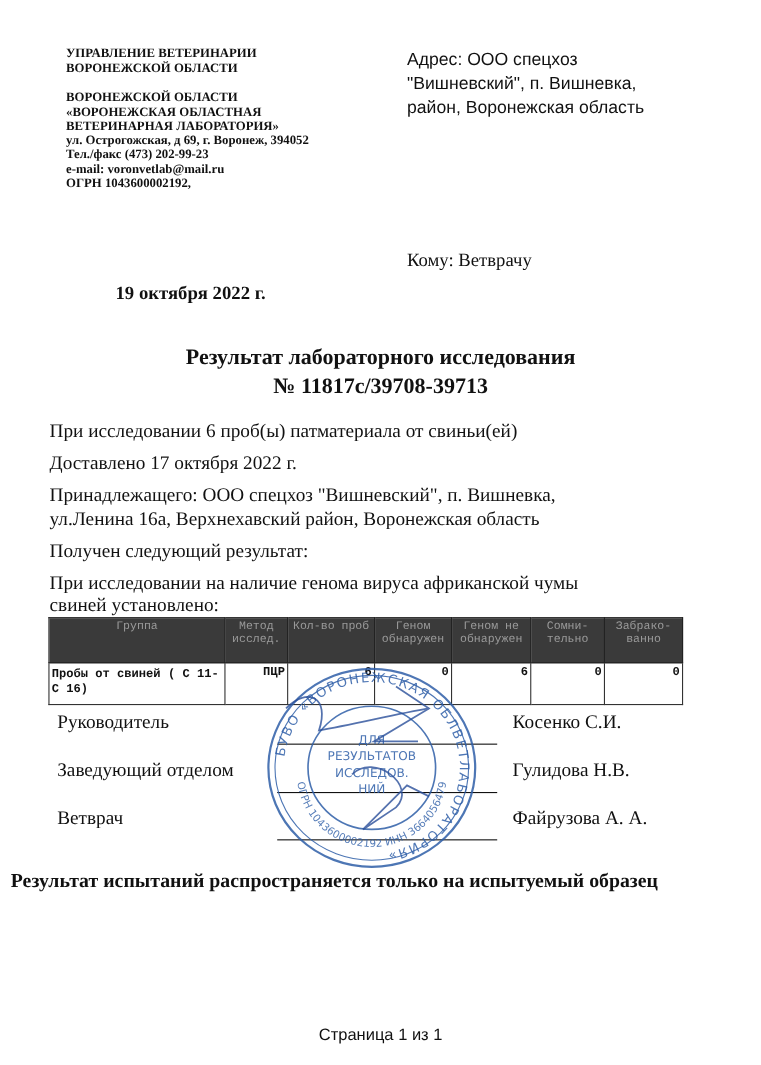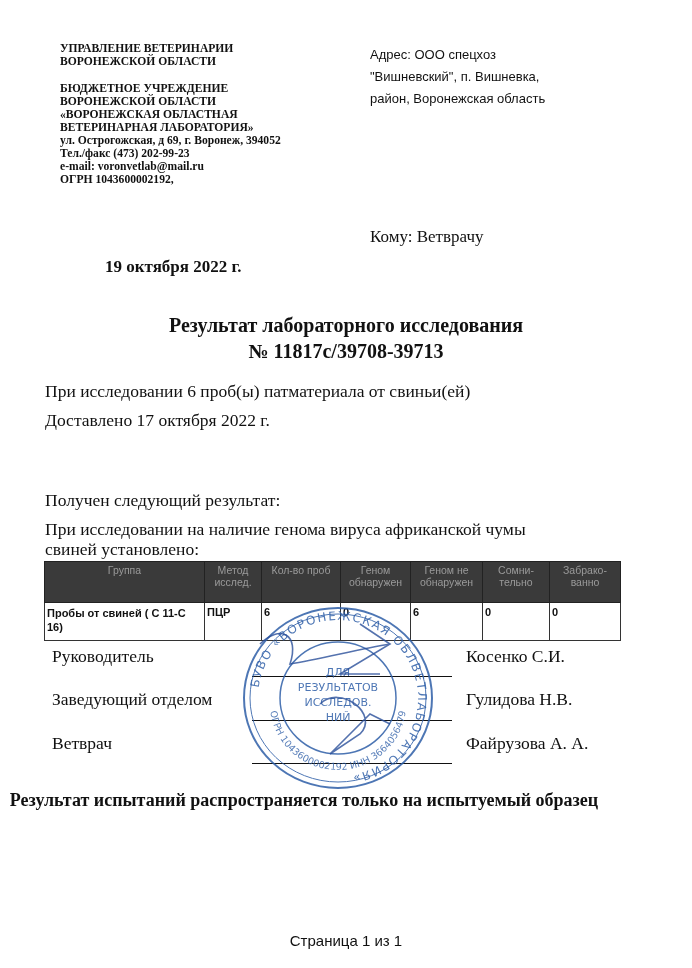--- a/index.html
+++ b/index.html
@@ -1,46 +1,45 @@
 <!DOCTYPE html>
 <html><head>
 <meta charset="utf-8">
 <style>
   html, body { margin:0; padding:0; }
   body { width:692px; height:968px; background:#fff; position:relative; overflow:hidden; color:#111;
          font-family:"Liberation Serif", serif; }
   .abs { position:absolute; }
   .org { left:60px; top:42px; width:300px; font-size:11.6px; line-height:13px; font-weight:bold; }
   .org .gap { height:14px; }
-  .addr { left:370px; top:44px; width:310px; font-family:"Liberation Sans", sans-serif; font-size:13px; line-height:22px; }
+  .addr { left:370px; top:44px; width:310px; font-family:"Liberation Sans", sans-serif; font-size:16px; line-height:22px; }
   .to { left:370px; top:227px; font-size:17px; }
   .date { left:105px; top:257px; font-size:17px; font-weight:bold; }
   .title { left:0; top:312px; width:692px; text-align:center; font-size:20px; font-weight:bold; line-height:26px; }
   .para { left:45px; font-size:17.5px; line-height:22px; width:640px; }
-  table.res { position:absolute; left:44px; top:561px; border-collapse:collapse; font-family:Liberation Sans, sans-serif; }
+  table.res { position:absolute; left:44px; top:561px; border-collapse:collapse; font-family:Liberation Mono, monospace; }
   table.res th { background:#3a3a3a; color:#9a9a9a; font-weight:normal; font-size:10.5px; line-height:12px; height:36px;
                  border:1px solid #222; text-align:center; vertical-align:top; padding:2px 1px; }
-  table.res td { border:1px solid #333; font-size:11px; font-weight:bold; height:31px; vertical-align:top; padding:3px 2px; text-align:left; }
+  table.res td { border:1px solid #333; font-size:11px; font-weight:bold; height:31px; vertical-align:top; padding:3px 2px; text-align:right; }
   table.res td.grp { text-align:left; line-height:14px;margin-top:32px; }
   .sig { font-size:17.5px; }
   .sig-left { left:52px; }
   .sig-right { left:466px; }
   .line { position:absolute; left:252px; width:200px; height:0; border-top:1.5px solid #111; }
   .note { left:0; top:790px; width:608px; text-align:center; font-size:18px; font-weight:bold; }
   .page { left:0; top:932px; width:692px; text-align:center; font-family:"Liberation Sans", sans-serif; font-size:15px; }
   .stamp { position:absolute; left:240px; top:604px; width:196px; height:188px; }
 </style>
 </head>
 <body>
 
 <div class="abs org">
   <div>УПРАВЛЕНИЕ ВЕТЕРИНАРИИ</div>
   <div>ВОРОНЕЖСКОЙ ОБЛАСТИ</div>
   <div class="gap"></div>
-  <div>БЮДЖЕТНОЕ УЧРЕЖДЕНИЕ</div>
   <div>ВОРОНЕЖСКОЙ ОБЛАСТИ</div>
   <div>«ВОРОНЕЖСКАЯ ОБЛАСТНАЯ</div>
   <div>ВЕТЕРИНАРНАЯ ЛАБОРАТОРИЯ»</div>
   <div>ул. Острогожская, д 69, г. Воронеж, 394052</div>
   <div>Тел./факс  (473) 202-99-23</div>
   <div>e-mail: voronvetlab@mail.ru</div>
   <div>ОГРН 1043600002192,</div>
 </div>
 
 <div class="abs addr">
@@ -53,20 +52,22 @@
 <div class="abs date">19 октября 2022 г.</div>
 
 <div class="abs title">
   <div>Результат лабораторного исследования</div>
   <div>№ 11817с/39708-39713</div>
 </div>
 
 <div class="abs para" style="top:380px;">При исследовании 6 проб(ы) патматериала от свиньи(ей)</div>
 <div class="abs para" style="top:409px;">Доставлено 17 октября 2022 г.</div>
 <div class="abs para" style="top:438px;">
+  <div>Принадлежащего: ООО спецхоз "Вишневский", п. Вишневка,</div>
+  <div>ул.Ленина 16а, Верхнехавский район, Воронежская область</div>
 </div>
 <div class="abs para" style="top:489px;">Получен следующий результат:</div>
 <div class="abs para" style="top:518px;">
   <div>При исследовании на наличие генома вируса африканской чумы</div>
   <div style="line-height:18px;">свиней установлено:</div>
 </div>
 
 <table class="res">
   <thead>
     <tr>

